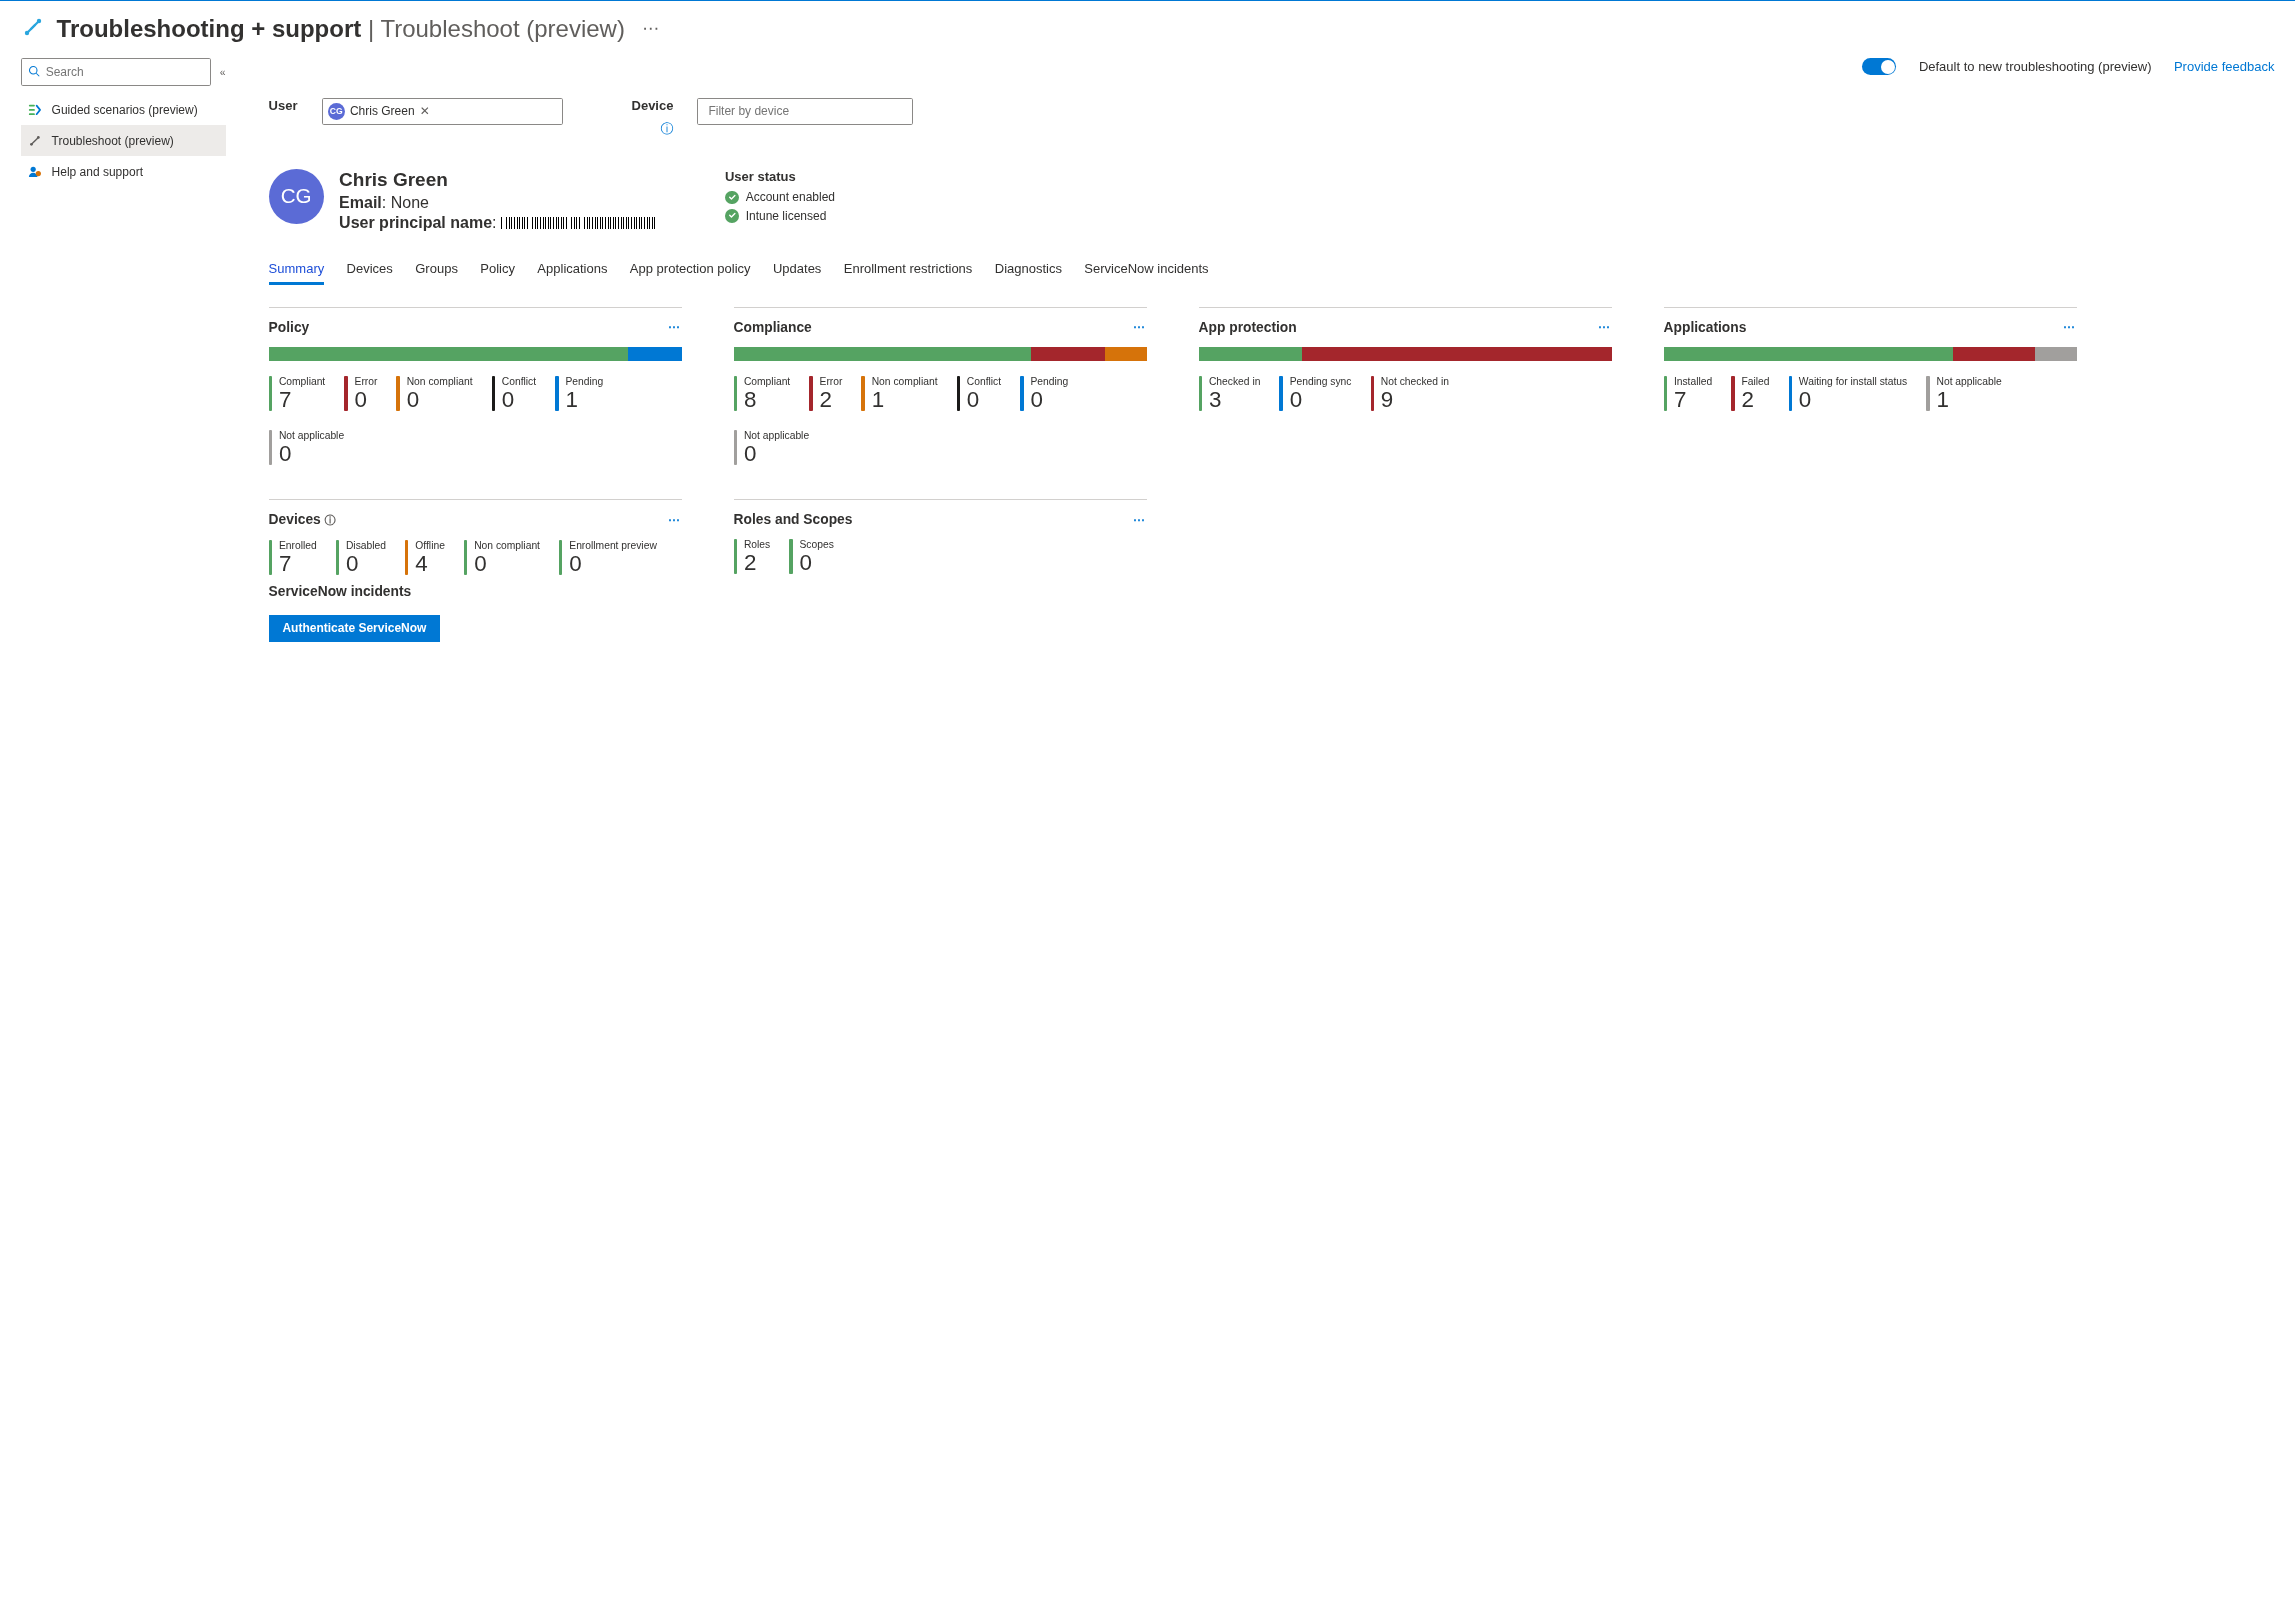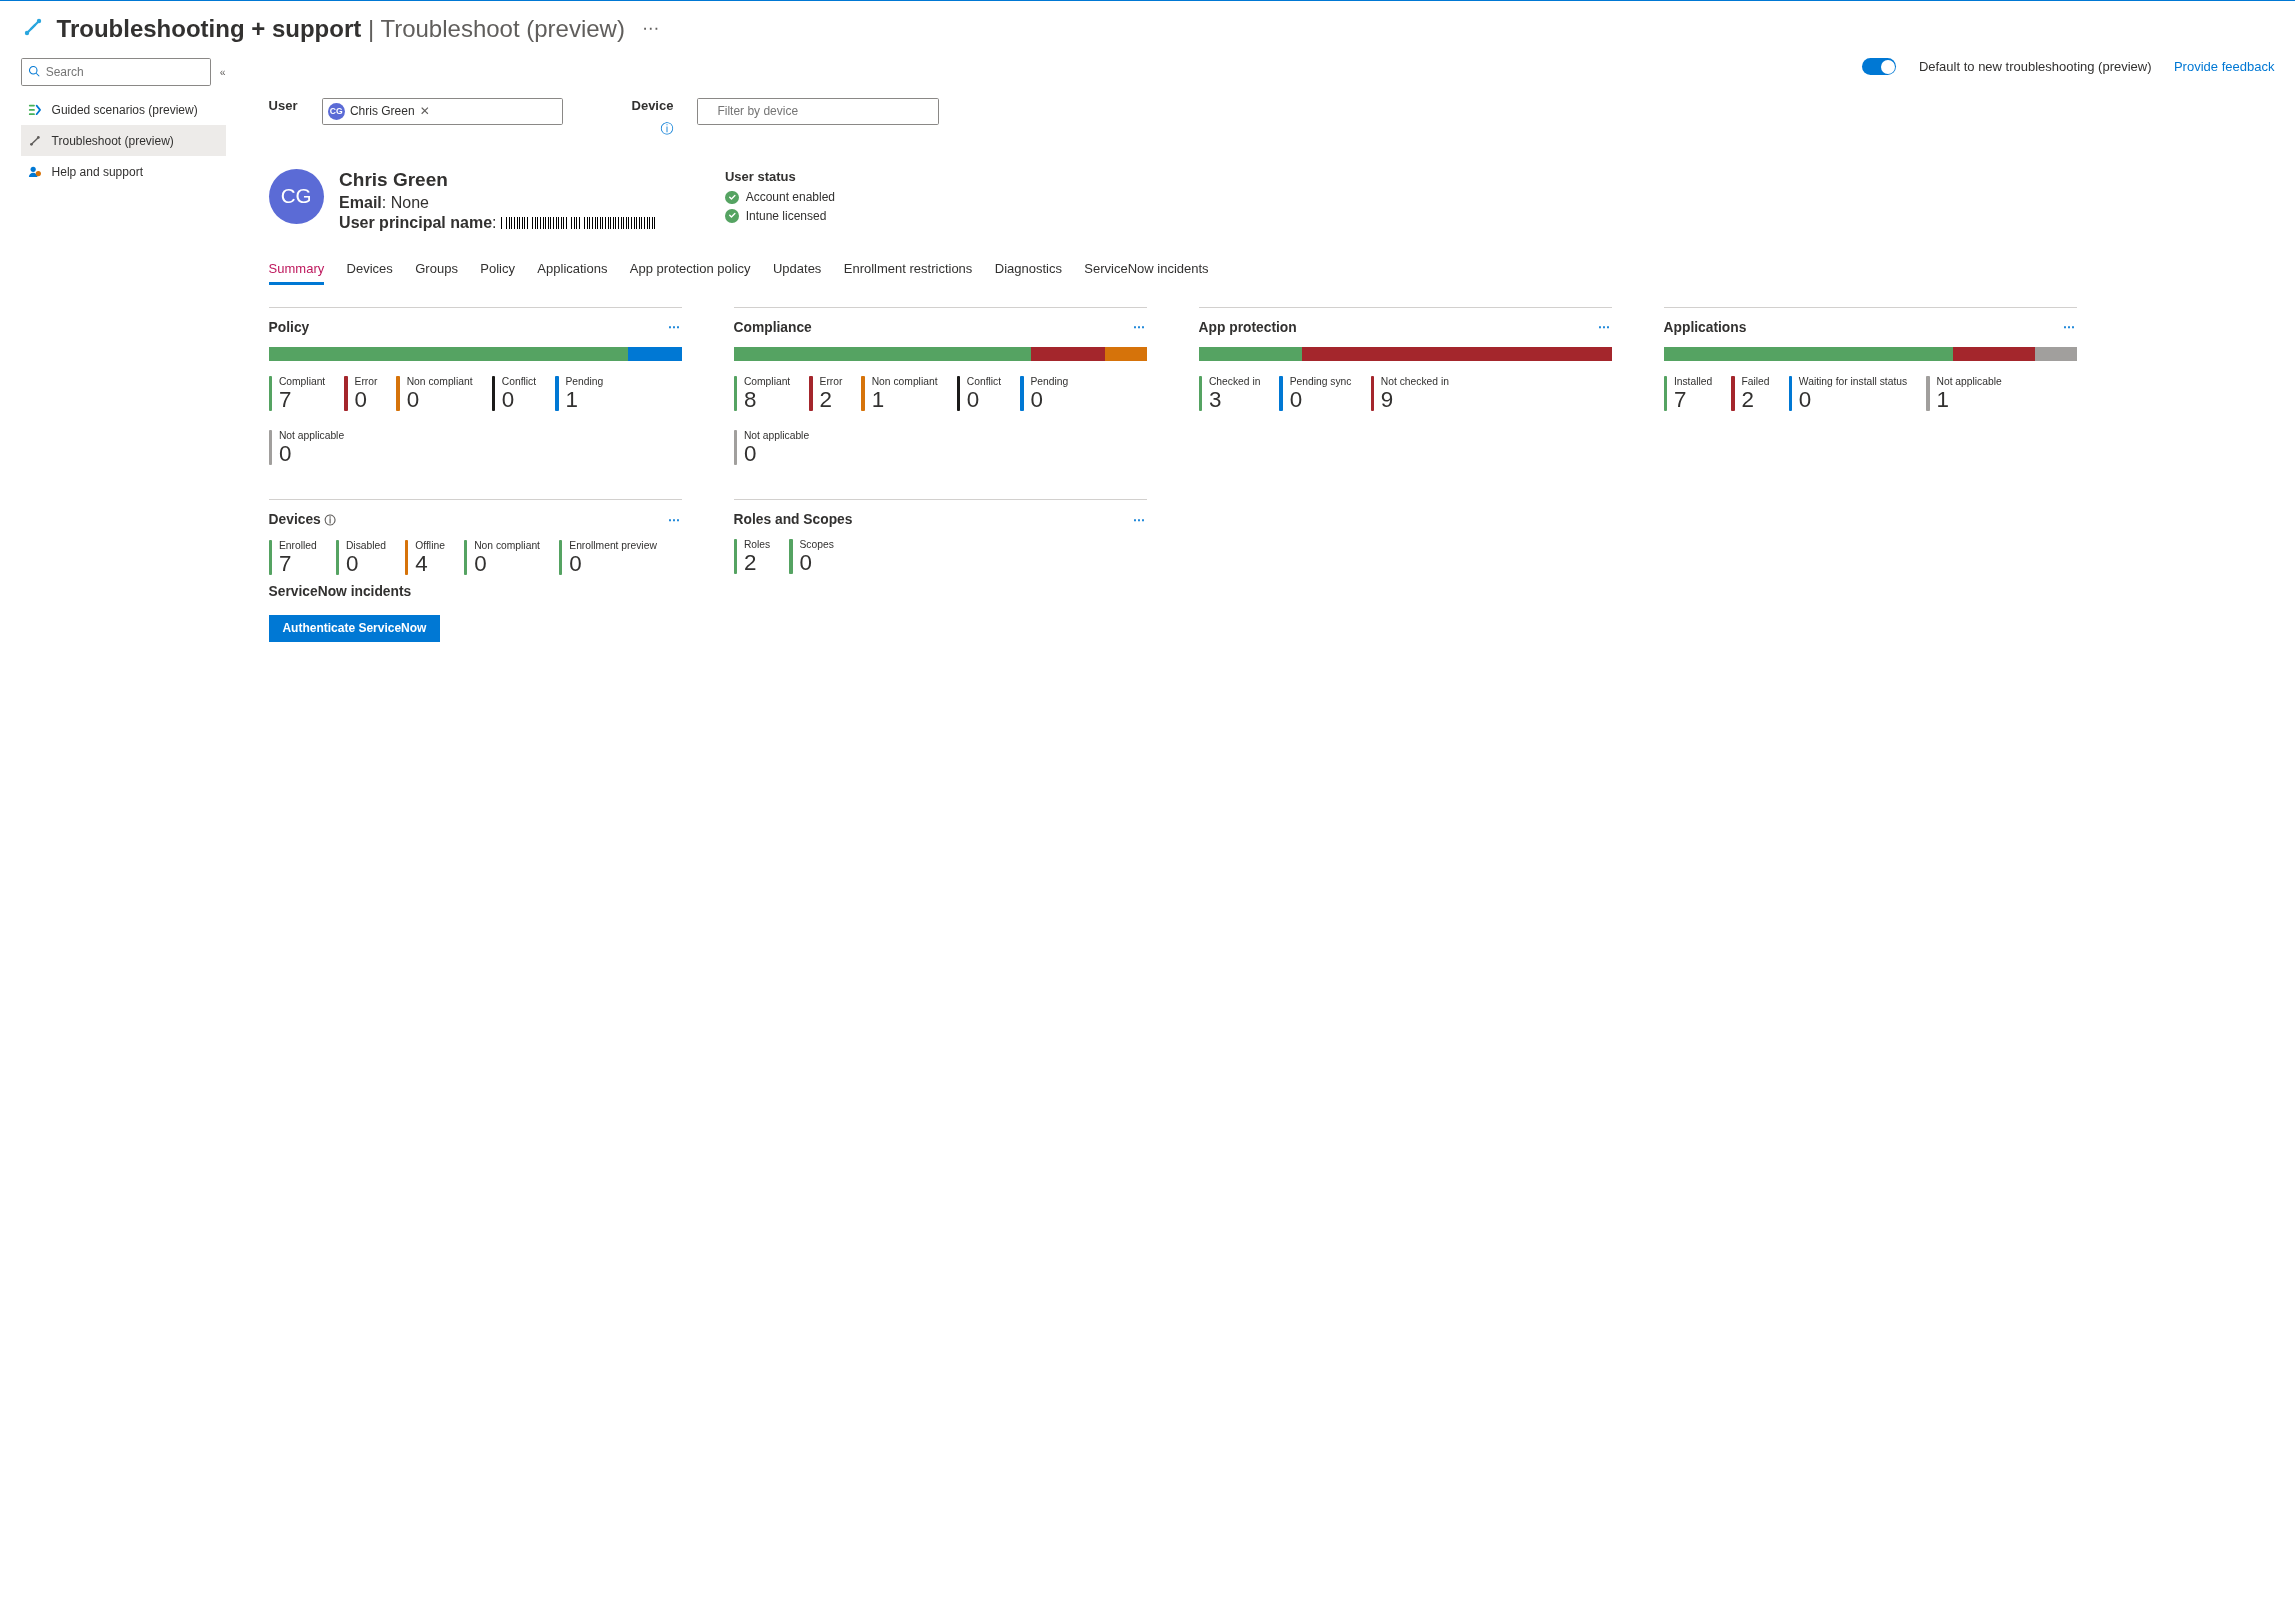--- a/index.html
+++ b/index.html
@@ -39,40 +39,40 @@
 .toprow .lbl{font-size:13px;}
 .toprow .feedback{color:#0078d4;font-size:13px;cursor:pointer;}
 
 .filters{display:flex;gap:69px;align-items:flex-start;margin-bottom:31px;}
 .fgroup{display:flex;gap:24px;}
 .fgroup .flbl{font-weight:700;font-size:13px;}
 .pill-input{display:flex;align-items:center;height:27.5px;border:0.9px solid #8a8886;border-radius:1.7px;padding:0 5.2px;width:241px;gap:6.9px;}
 .pill{display:flex;align-items:center;gap:5.2px;background:transparent;}
 .avatar-sm{width:17px;height:17px;border-radius:50%;background:#5b6bd6;color:#fff;font-size:8.6px;display:flex;align-items:center;justify-content:center;font-weight:600;}
 .pill .x{color:#605e5c;cursor:pointer;font-size:12px;}
-.plain-input{height:27.5px;border:0.9px solid #8a8886;border-radius:1.7px;padding:0 19px;width:242px;font-size:12px;outline:none;}
+.plain-input{height:27.5px;border:0.9px solid #8a8886;border-radius:1.7px;padding:0 10px;width:216px;font-size:12px;outline:none;}
 .dev-col{display:flex;flex-direction:column;align-items:flex-end;gap:6.9px;}
 .info-ico{color:#0078d4;font-size:13px;}
 
 .user-block{display:flex;gap:69px;margin-bottom:22.4px;}
 .user-left{display:flex;gap:15.5px;}
 .avatar-lg{width:55px;height:55px;border-radius:50%;background:#5b6bd6;color:#fff;display:flex;align-items:center;justify-content:center;font-size:20.6px;font-weight:400;}
 .user-info h2{font-size:19px;font-weight:600;margin-bottom:3.4px;}
 .user-info .row{font-size:16px;margin:1.7px 0;}
 .user-info .row b{font-weight:700;}
 .redact{display:inline-block;background:repeating-linear-gradient(90deg,#000 0 0.9px,transparent 0.9px 2.6px);height:12px;width:155px;vertical-align:middle;}
 
 .user-status h3{font-size:13px;font-weight:700;margin-bottom:6.9px;}
 .status-line{display:flex;align-items:center;gap:6.9px;margin:4.3px 0;font-size:12px;}
 .check{width:13.8px;height:13.8px;border-radius:50%;background:#55a362;display:flex;align-items:center;justify-content:center;}
 .check svg{width:8.6px;height:8.6px}
 
 .tabs{display:flex;gap:22.4px;border-bottom:none;margin-bottom:22.4px;flex-wrap:wrap;}
 .tab{padding:5.2px 0 8.6px 0;font-size:13px;cursor:pointer;position:relative;color:#323130;}
-.tab.active{font-weight:400;color:#be185d;}
+.tab.active{font-weight:400;color:#1d4ed8;}
 .tab.active::after{content:"";position:absolute;left:0;right:0;bottom:0;height:2.6px;background:#0078d4;}
 
 .cards{display:flex;flex-wrap:wrap;gap:34px 52px;}
 .card{width:413px;border-top:0.9px solid #d2d0ce;padding-top:12px;}
 .card-head{display:flex;align-items:center;justify-content:space-between;margin-bottom:12px;}
 .card-head h3{font-size:13.8px;font-weight:600;}
 .dots{color:#0078d4;cursor:pointer;letter-spacing:1.7px;font-weight:700;}
 
 .bar{display:flex;height:13.8px;width:100%;margin-bottom:15.5px;}
 .seg{height:100%;}

